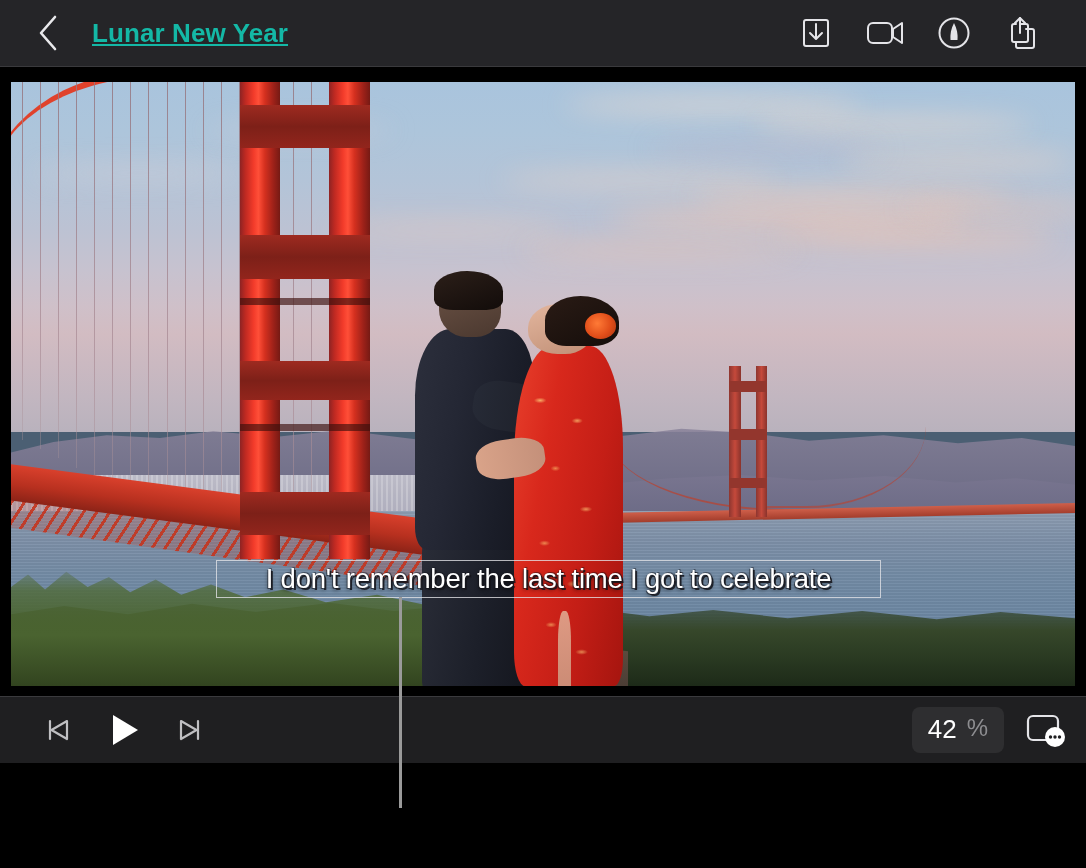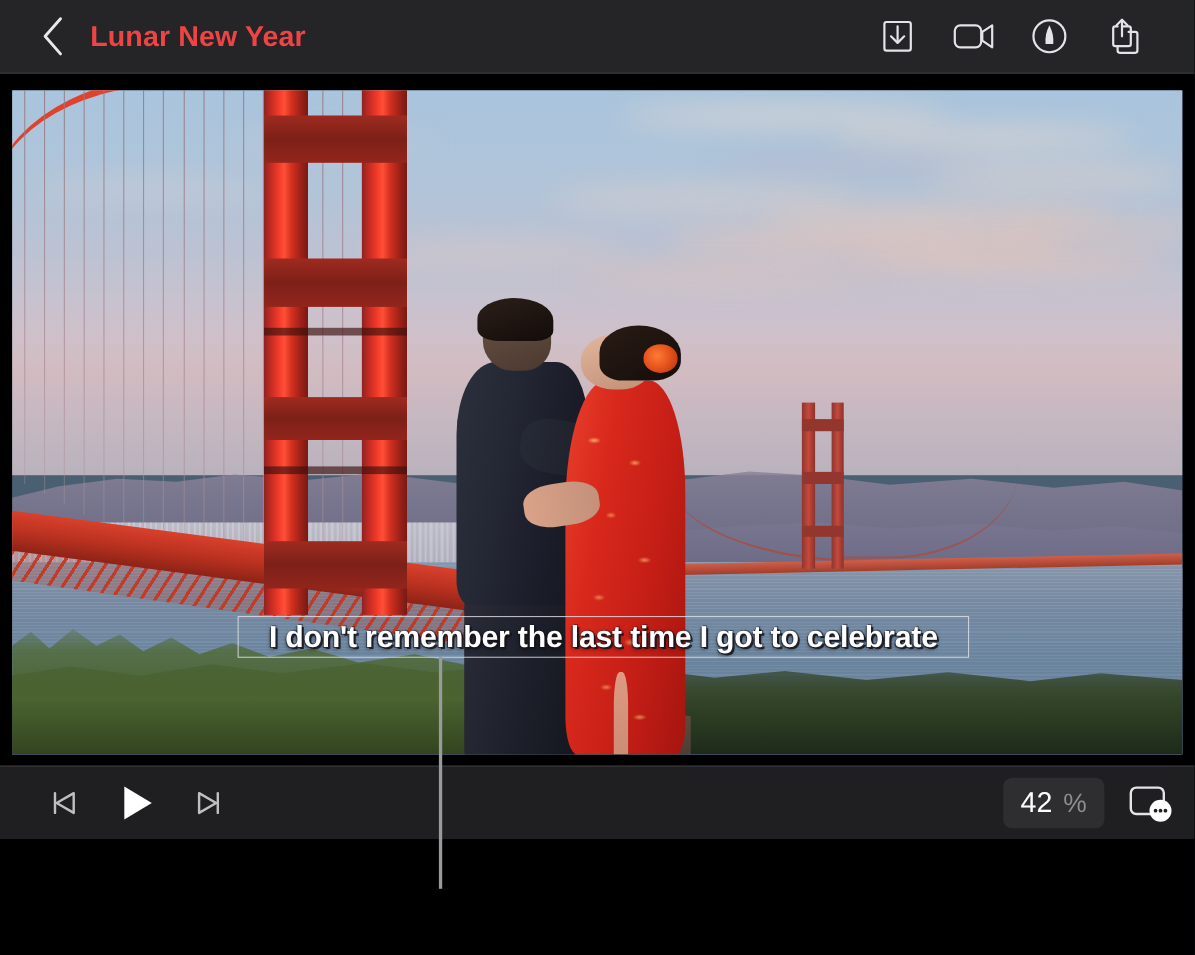--- a/index.html
+++ b/index.html
@@ -14,22 +14,23 @@
     background:#252528;
     display:flex; align-items:center;
     border-bottom:1px solid #3a3a3d;
   }
   .back-btn {
     width:54px; height:54px; margin-left:22px;
     display:flex; align-items:center; justify-content:center;
     cursor:pointer;
   }
   .page-title {
-    color:#ef4444; font-size:26px; font-weight:600; letter-spacing:0.1px;
-    margin-left:6px;
+    color:#14b8a6; font-size:26px; font-weight:600; letter-spacing:0.1px;
+    margin-left:16px;
+    text-decoration:underline;
   }
   .toolbar-spacer { flex:1; }
   .toolbar-actions { display:flex; align-items:center; gap:29px; margin-right:43px; }
   .tb-icon { width:40px; height:40px; display:flex; align-items:center; justify-content:center; cursor:pointer; }
 
   
   .viewer {
     position:absolute; left:0; top:68px; width:1086px; height:628px;
     background:#000;
   }
@@ -220,21 +221,21 @@
   .w-arm { position:absolute; left:-28%; top:36%; width:58%; height:10%;
     background:linear-gradient(90deg,#d9a389 0%,#c4907a 100%); border-radius:40%; transform:rotate(-8deg); }
 
   
   .caption-box {
     position:absolute; left:205px; top:478px; width:665px; height:38px;
     border:1px solid rgba(228,228,232,.78);
     display:flex; align-items:center; justify-content:center;
   }
   .caption-text {
-    color:#ffffff; font-size:27.5px; font-weight:700; letter-spacing:-0.2px;
+    color:#ffffff; font-size:27.5px; font-weight:400; letter-spacing:-0.2px;
     white-space:nowrap;
     text-shadow: 2px 2px 0 rgba(20,20,26,.85), -1px 1px 0 rgba(20,20,26,.55), 1px -1px 0 rgba(20,20,26,.45), 0 2px 4px rgba(0,0,0,.6);
   }
 
   
   .playhead-line {
     position:absolute; left:399px; top:597px; width:3px; height:211px;
     background:#9a9a9a; z-index:40;
   }
 
@@ -250,21 +251,21 @@
   .timecode {
     background:#0a0a0a; border-radius:8px; padding:7px 20px 8px 20px;
     font-size:27px; font-weight:400; letter-spacing:0.5px;
     font-family:"Liberation Sans", sans-serif;
   }
   .tc-dim { color:#8a8a8c; }
   .tc-on  { color:#ffffff; }
   .transport-right { position:absolute; right:16px; display:flex; align-items:center; gap:20px; }
   .zoom-pill {
     background:#2e2e30; border-radius:8px; padding:7px 16px 8px 16px;
-    display:flex; align-items:flex-end; gap:10px; cursor:pointer;
+    display:flex; align-items:flex-start; gap:10px; cursor:pointer;
   }
   .zoom-val { color:#ffffff; font-size:26px; }
   .zoom-pct { color:#8d8d90; font-size:24px; }
   .overlay-btn { width:46px; height:42px; display:flex; align-items:center; justify-content:center; cursor:pointer; }
 
   
   .timeline { position:absolute; left:0; top:763px; width:1086px; height:105px; background:#000; }
 </style>
 </head>
 <body>

